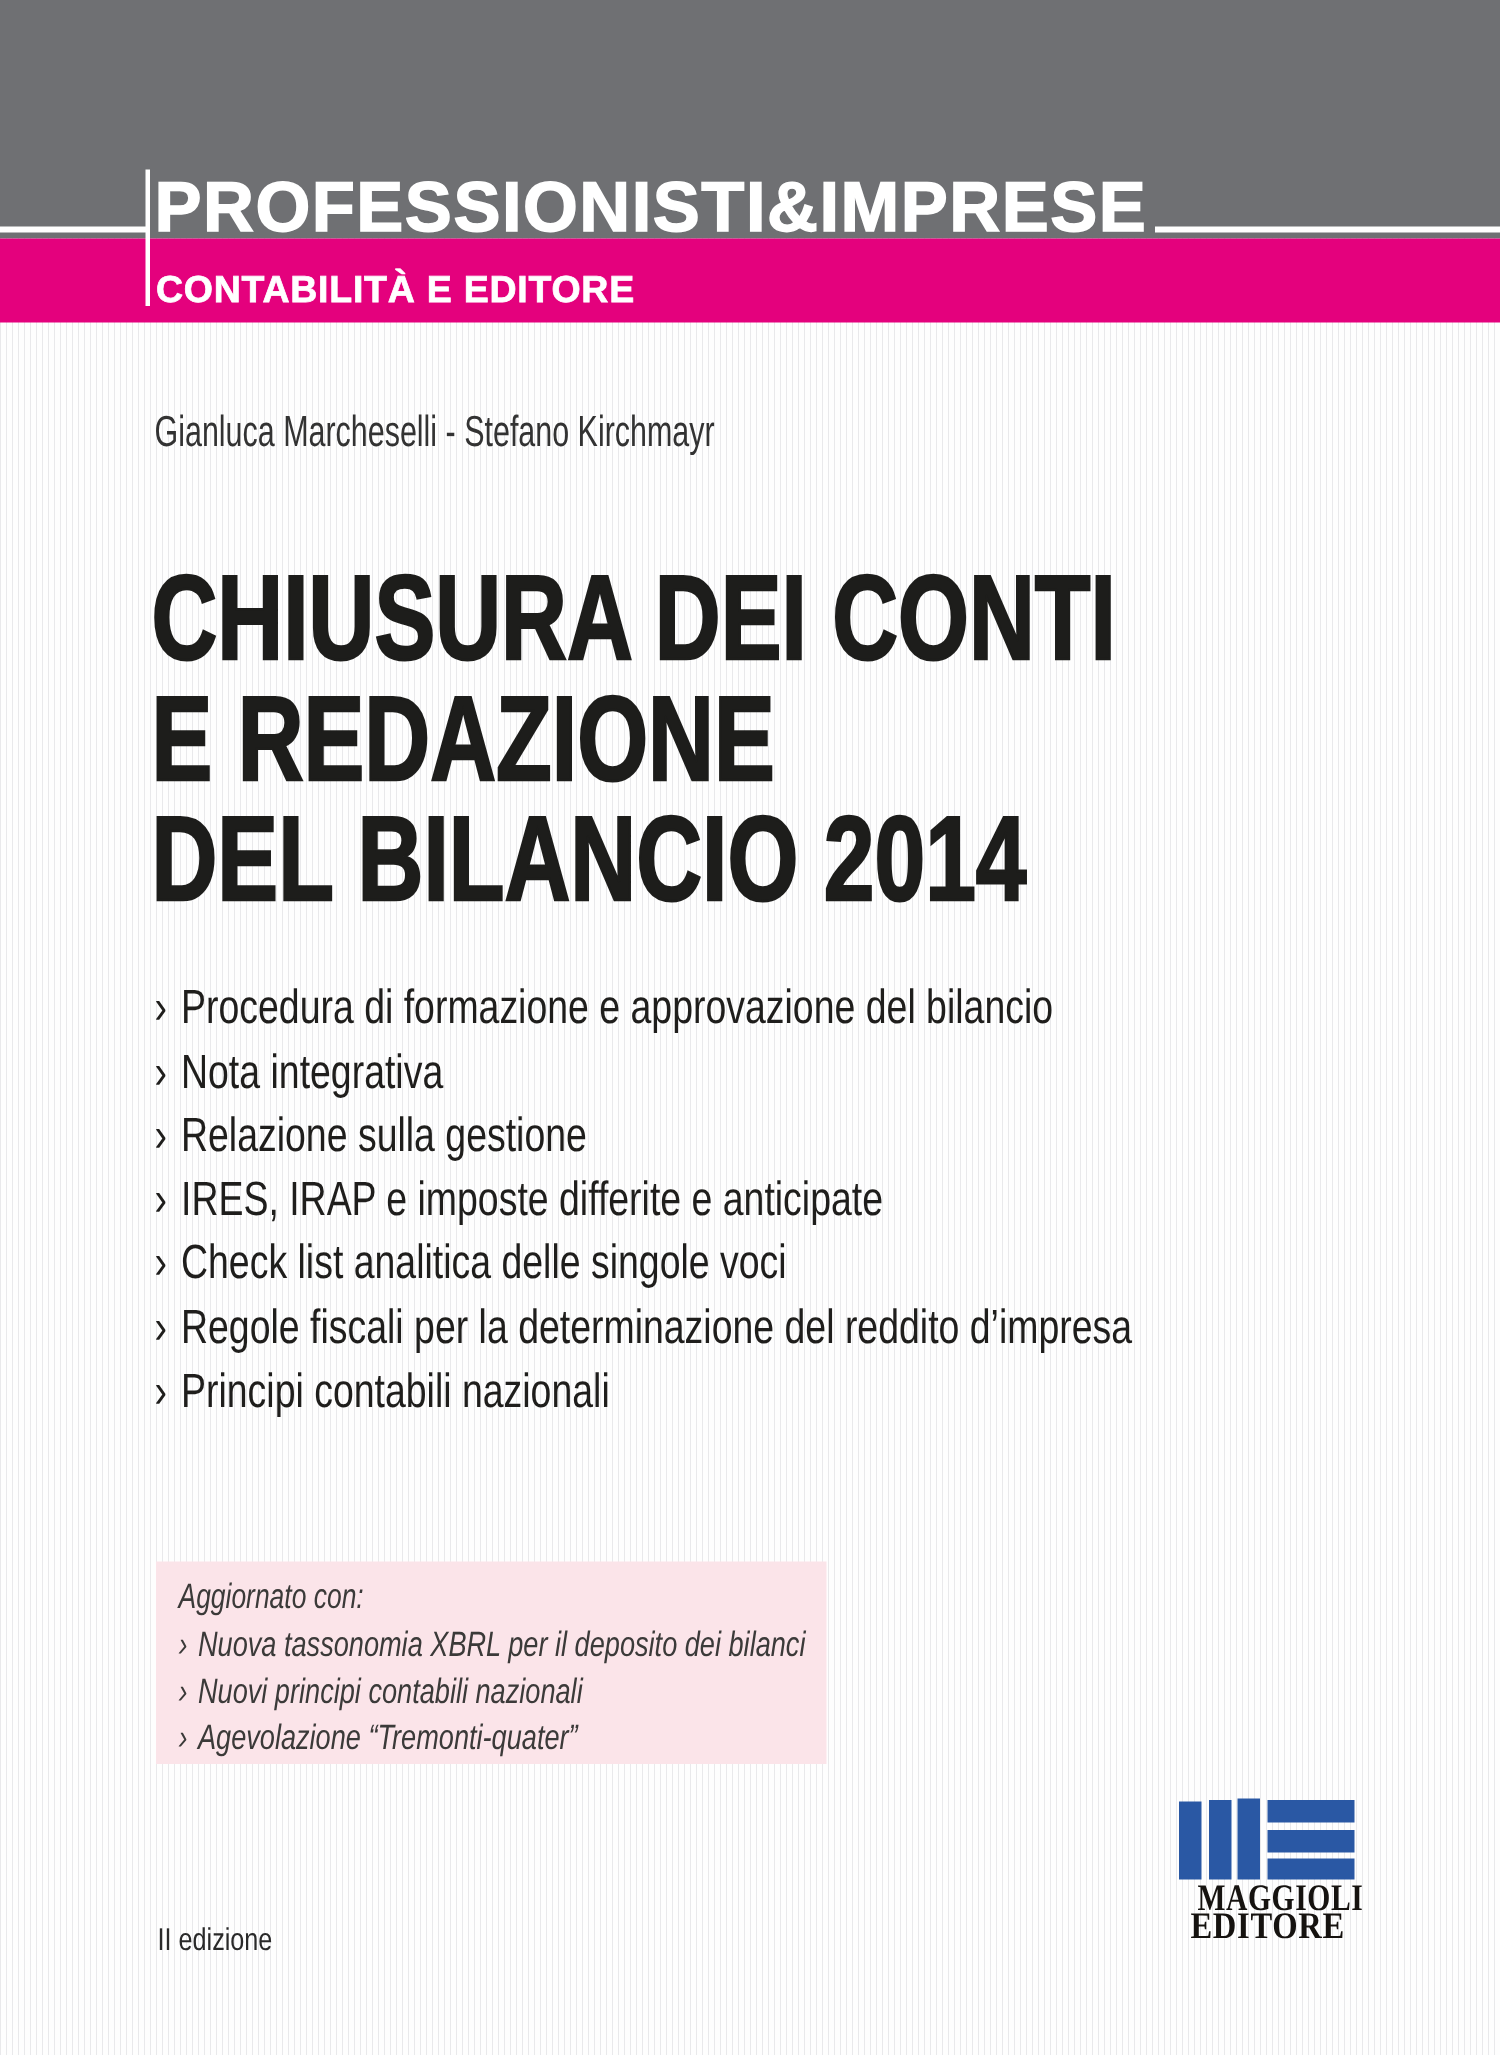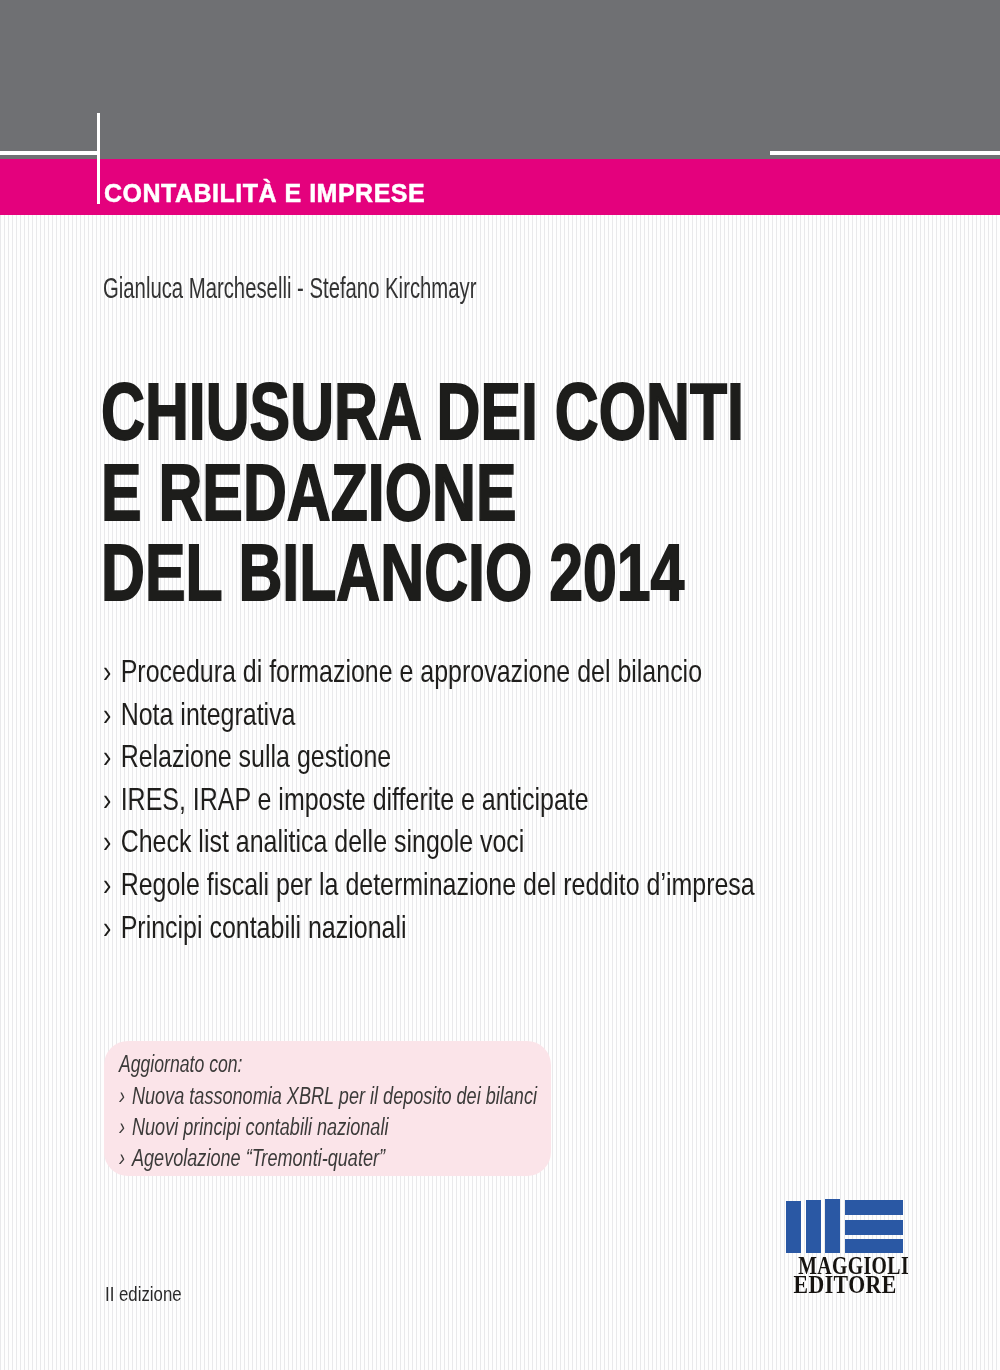--- a/index.html
+++ b/index.html
@@ -79,21 +79,21 @@
   }
   .topics .chev { display: inline-block; margin-right: 12px; }
 
   
   .update-box {
     position: absolute; left: 104px; top: 1041px;
     width: 447px; height: 135px;
     background: var(--box-pink);
     box-sizing: border-box;
     padding: 12px 0 0 15px;
-    font-style: italic; color: #3b3a39; border-radius: 24px;
+    font-style: italic; color: #3b3a39;
   }
   .update-heading {
     font-size: 23.5px; line-height: 23.5px;
     white-space: nowrap;
     transform: scaleX(0.75); transform-origin: 0 0;
   }
   .update-list {
     margin: 4px 0 0 0; padding: 0; list-style: none;
     font-size: 23.5px; line-height: 31px;
     white-space: nowrap;
@@ -131,21 +131,22 @@
 <body>
 
 <div class="page">
 
   <div class="gray-band"></div>
   <div class="magenta-band"></div>
   <div class="hline left"></div>
   <div class="hline right"></div>
   <div class="vline"></div>
 
-  <div class="category-name">CONTABILITÀ E IMPRESE</div>
+  <div class="series-name">PROFESSIONISTI&amp;IMPRESE</div>
+  <div class="category-name">CONTABILITÀ E EDITORE</div>
 
   <div class="authors">Gianluca Marcheselli - Stefano Kirchmayr</div>
 
   <div class="book-title">
     <span class="tline">CHIUSURA DEI CONTI</span>
     <span class="tline">E REDAZIONE</span>
     <span class="tline">DEL BILANCIO 2014</span>
   </div>
 
   <ul class="topics">

